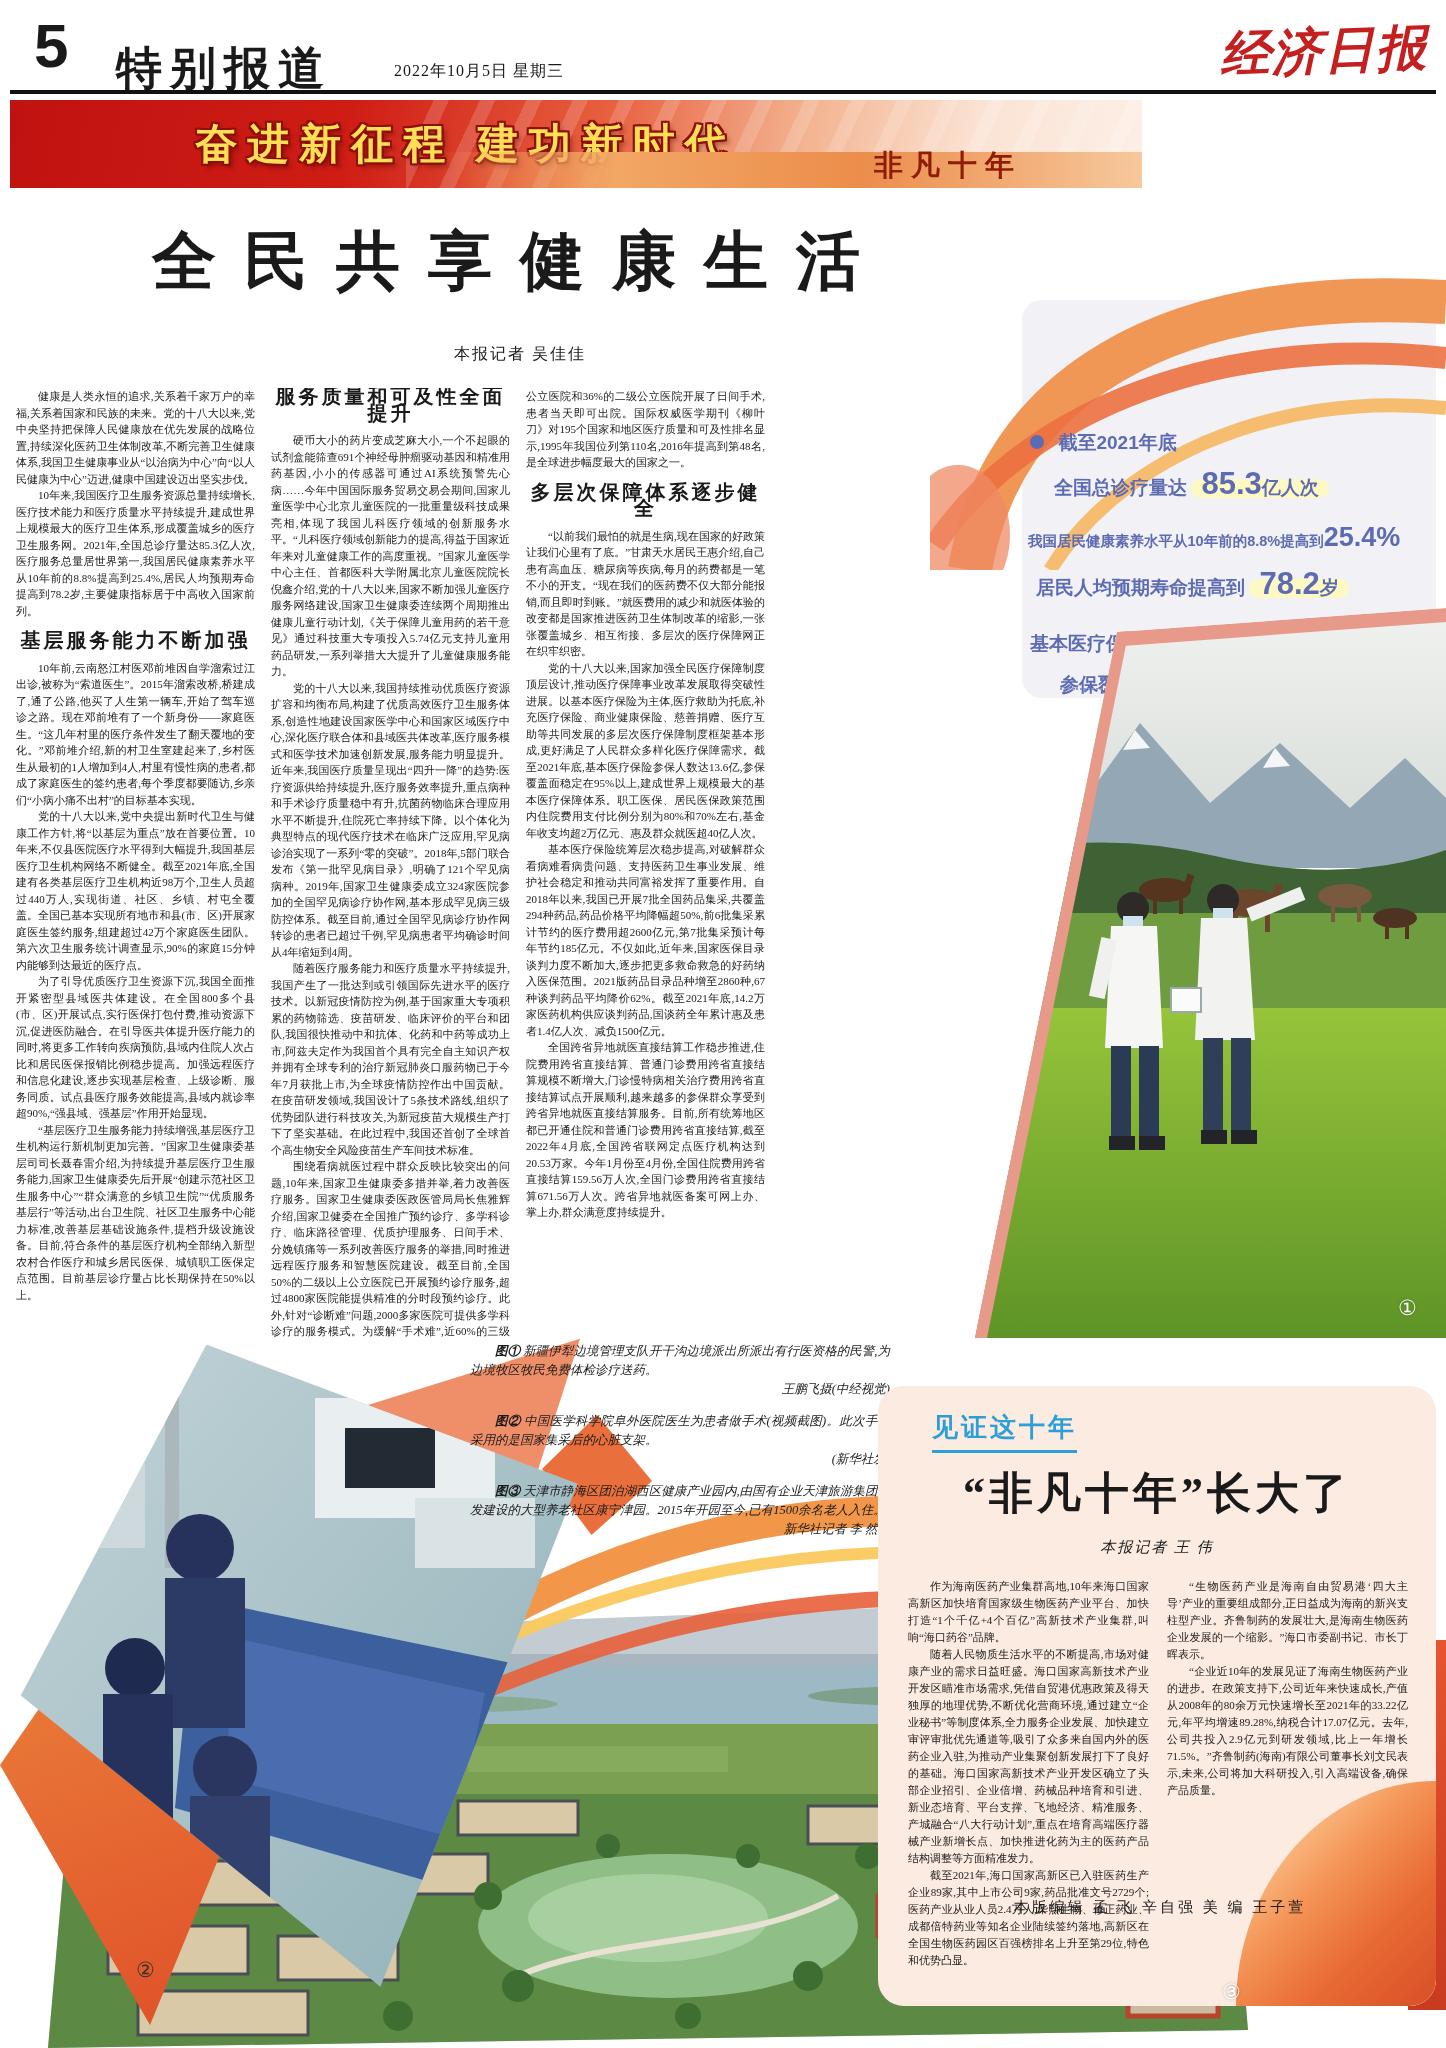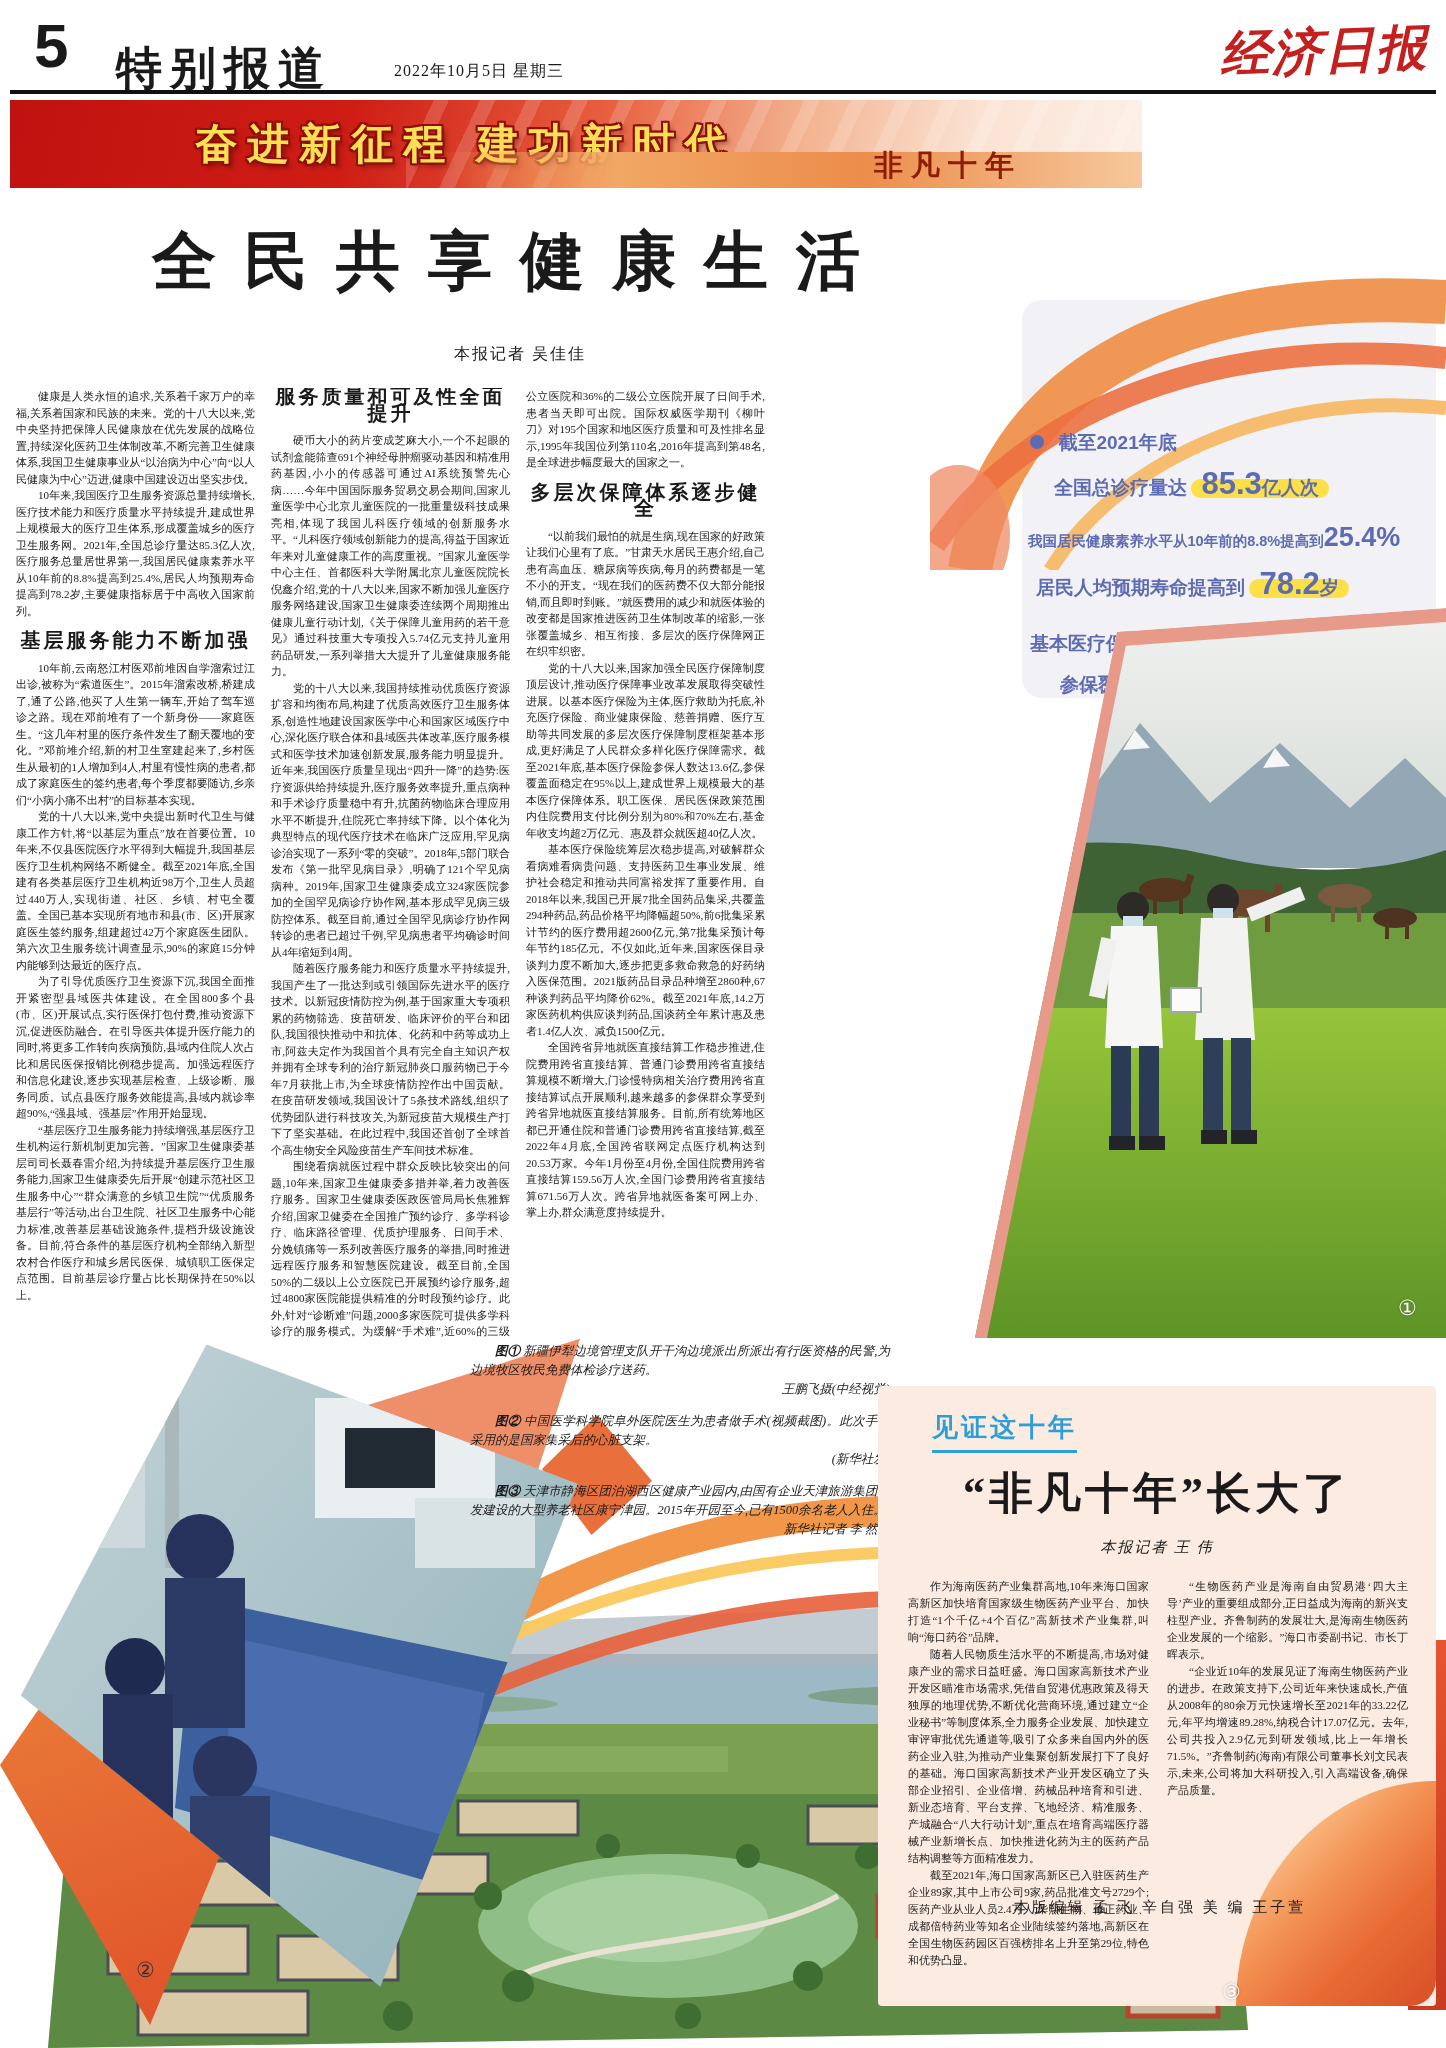--- a/index.html
+++ b/index.html
@@ -42,21 +42,21 @@
 
   
   .infog-card{left:1022px;top:300px;width:414px;height:398px;background:#f2f2f6;border-radius:20px;}
   .infog-ribbons{left:930px;top:240px;width:516px;height:330px;pointer-events:none;}
   .stats{left:1030px;top:430px;width:406px;color:#5d6bb3;font-family:Liberation Sans, sans-serif;font-weight:700;}
   .stat-row{position:absolute;left:0;width:406px;white-space:nowrap;}
   .dot{display:inline-block;width:14px;height:14px;border-radius:50%;background:#5d6bb3;margin-right:10px;}
   .lbl{font-size:19px;}
   .big{font-size:31px;}
   .mid{font-size:19px;}
-  .pill{background:#fde047;border-radius:15px;padding:1px 10px;}
+  .pill{background:#fef9c3;border-radius:15px;padding:1px 10px;}
   .s2txt{font-size:14.5px;}
   .gauge{left:1290px;top:622px;width:150px;height:80px;}
   .dotline{left:1060px;top:688px;width:150px;border-top:2px dotted #8c98cc;}
 
   
   .photo1{left:965px;top:608px;width:481px;height:730px;z-index:2;}
   .photo2-wrap{left:15px;top:1338px;width:580px;height:662px;z-index:3;
     clip-path:polygon(33% 1%,97% 22%,63% 98%,1% 54%);}
   .photo3-wrap{left:48px;top:1596px;width:1200px;height:452px;z-index:1;
     clip-path:polygon(3% 9%,97% 0%,100% 96%,0% 100%);}
@@ -72,21 +72,21 @@
 
   
   .captions{left:470px;top:1342px;width:420px;z-index:4;font-style:italic;font-size:12.5px;line-height:19px;}
   .captions p{margin:0 0 13px;text-indent:2em;text-align:justify;}
   .cap-tag{font-weight:700;}
   .credit{display:block;text-align:right;text-indent:0;}
 
   .swoosh{left:345px;top:1400px;width:920px;height:330px;z-index:2;pointer-events:none;}
 
   
-  .witness{left:878px;top:1386px;width:558px;height:620px;background:#fcebe1;border-radius:4px;z-index:5;overflow:hidden;}
+  .witness{left:878px;top:1386px;width:558px;height:620px;background:#fcebe1;border-radius:26px;z-index:5;overflow:hidden;}
   .red-strip{left:1408px;top:1640px;width:38px;height:370px;z-index:4;
     background:linear-gradient(180deg,#e6552f,#c93b20);}
   .w-label{position:absolute;left:54px;top:24px;font-family:"Liberation Sans",sans-serif;font-weight:900;
     font-size:26px;color:#2e9fd6;letter-spacing:3px;border-bottom:3px solid #2e9fd6;padding-bottom:5px;}
   .w-headline{position:absolute;left:0;top:78px;width:100%;text-align:center;font-size:44px;font-weight:900;
     letter-spacing:4px;}
   .w-byline{position:absolute;left:0;top:152px;width:100%;text-align:center;font-size:15px;font-style:italic;letter-spacing:2px;}
   .w-cols{position:absolute;left:30px;top:192px;width:500px;height:400px;column-count:2;column-gap:18px;
     column-fill:auto;font-size:11px;line-height:17px;text-align:justify;overflow:hidden;}
   .w-cols p{margin:0;text-indent:2em;}

